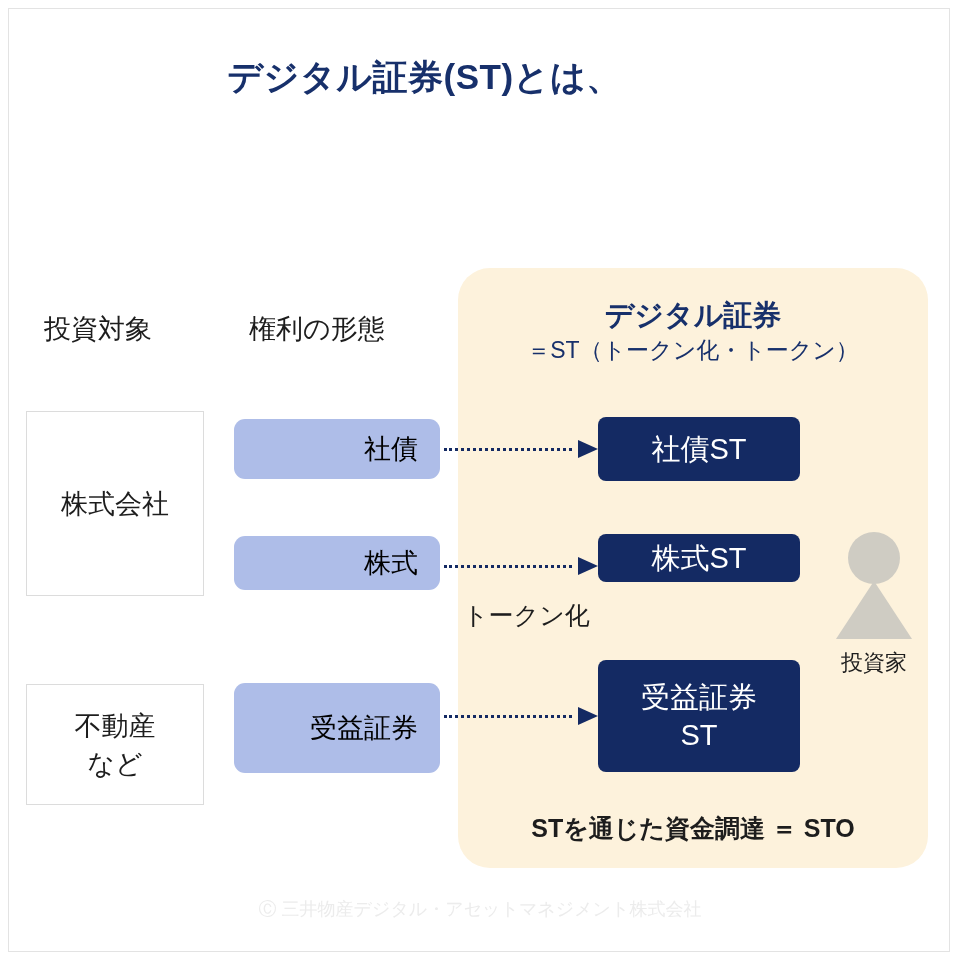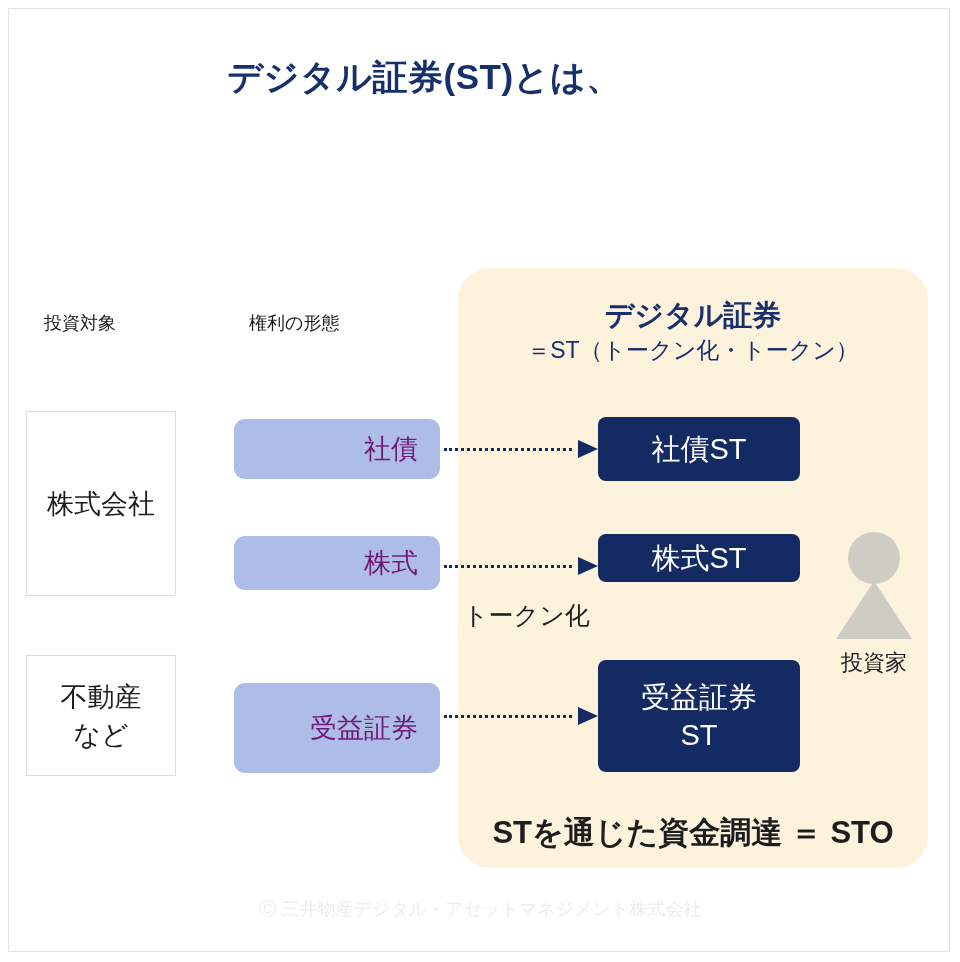--- a/index.html
+++ b/index.html
@@ -58,21 +58,21 @@
     top: 268px;
     width: 470px;
     height: 600px;
     background: #fdf2dc;
     border-radius: 32px;
   }
 
   
   .col-header {
     position: absolute;
-    font-size: 18px;
+    font-size: 27px;
     color: #1d1d1d;
     white-space: nowrap;
   }
   .col-header.h-asset { left: 44px;  top: 311px; }
   .col-header.h-right { left: 249px; top: 311px; }
 
   
   .panel-heading {
     position: absolute;
     left: 458px;
@@ -91,48 +91,48 @@
     font-size: 23px;
     line-height: 32px;
     color: #17306b;
     white-space: nowrap;
   }
 
   
   .asset-box {
     position: absolute;
     left: 26px;
-    width: 150px;
+    width: 178px;
     border: 1px solid #dcdcdc;
     background: #ffffff;
     box-sizing: border-box;
     display: flex;
     align-items: center;
     justify-content: center;
     text-align: center;
     font-size: 27px;
     color: #1d1d1d;
     line-height: 38px;
   }
   .asset-box.b1 { top: 411px; height: 185px; }
-  .asset-box.b2 { top: 655px; height: 121px; }
+  .asset-box.b2 { top: 684px; height: 121px; }
 
   
   .pill {
     position: absolute;
     left: 234px;
     width: 206px;
     background: #aebde8;
     border-radius: 11px;
     box-sizing: border-box;
     display: flex;
     align-items: center;
     justify-content: flex-end;
     padding-right: 22px;
-    color: #701a75;
+    color: #000000;
     font-size: 27px;
     white-space: nowrap;
   }
   .pill.p1 { top: 419px; height: 60px; }
   .pill.p2 { top: 536px; height: 54px; }
   .pill.p3 { top: 683px; height: 90px; }
 
   
   .st-box {
     position: absolute;
@@ -224,21 +224,21 @@
     white-space: nowrap;
   }
 
   
   .sto-caption {
     position: absolute;
     left: 458px;
     top: 812px;
     width: 470px;
     text-align: center;
-    font-size: 31px;
+    font-size: 25px;
     font-weight: bold;
     color: #1d1d1d;
     white-space: nowrap;
   }
 
   
   .footer-copy {
     position: absolute;
     left: 0;
     top: 897px;

